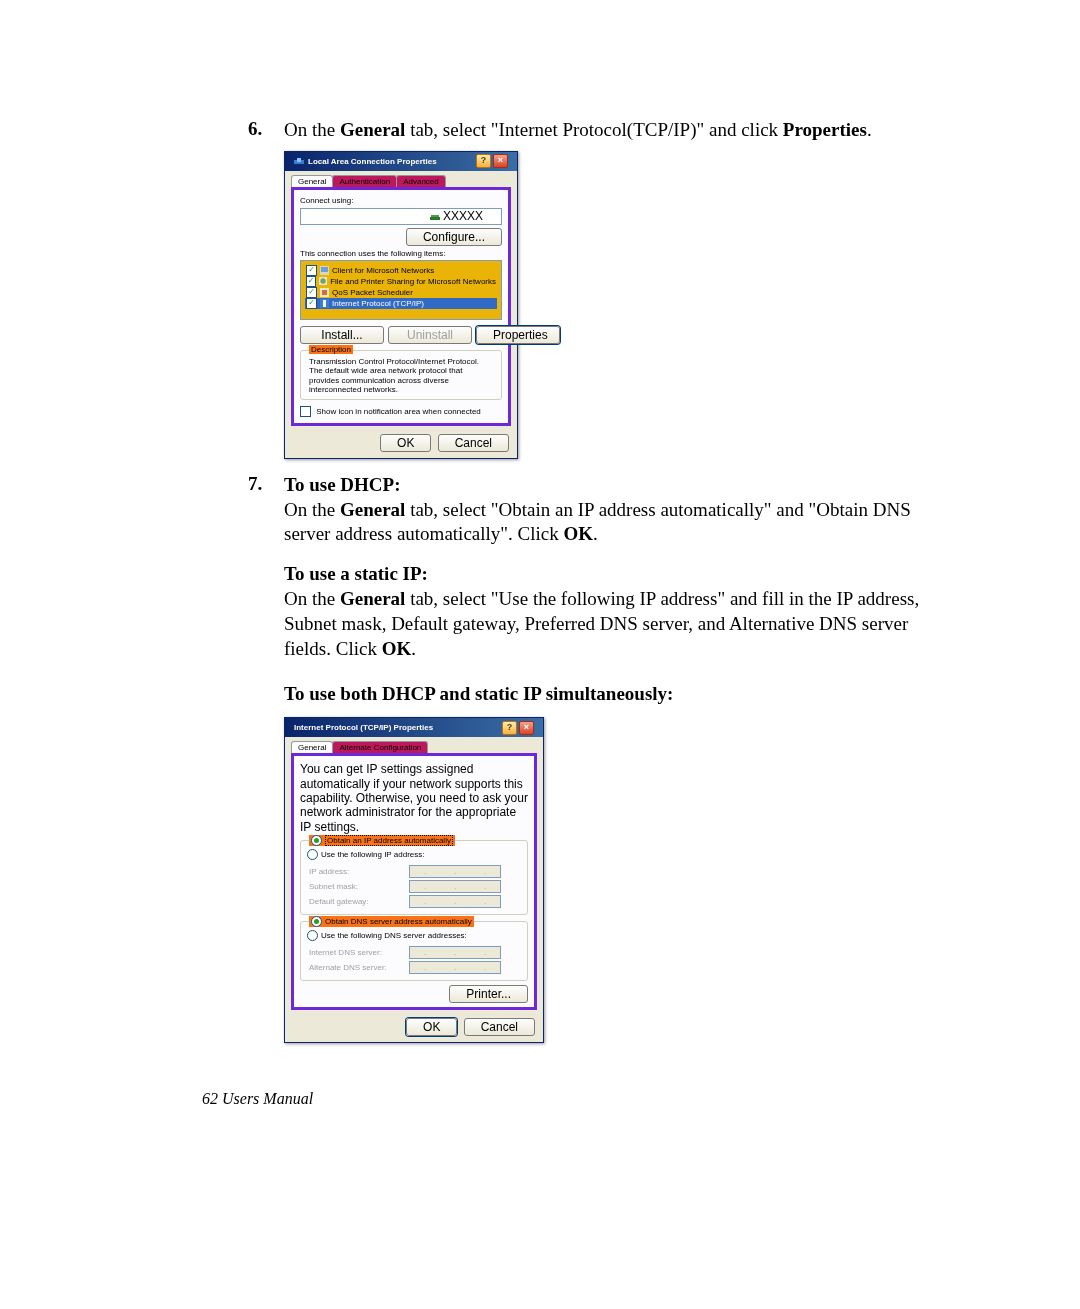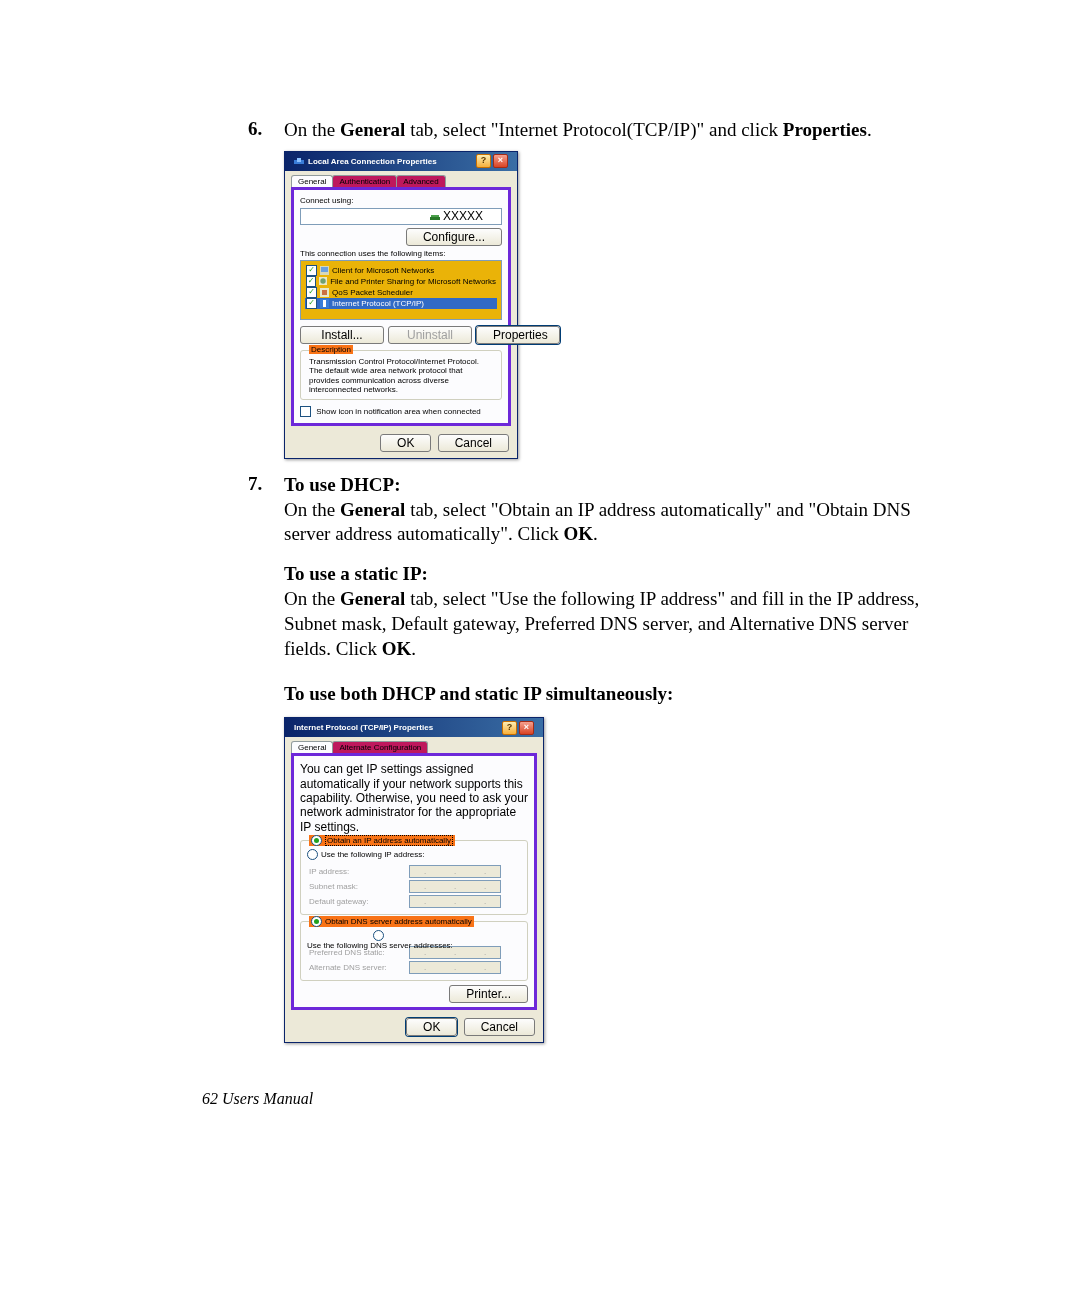--- a/index.html
+++ b/index.html
@@ -377,27 +377,27 @@
               <span>.</span>
             </div>
         </div>
       </div>
 
       <div class="groupbox" style="padding-top:14px;">
         <div class="group-legend">
           <span class="rad checked"></span>
           <span>Obtain DNS server address automatically</span>
         </div>
-        <div style="position:absolute;top:8px;left:6px;display:flex;align-items:center;flex-direction:column;">
+        <div style="position:absolute;top:8px;left:6px;display:flex;align-items:center;">
           <span class="rad"></span>
           <span>Use the following DNS server addresses:</span>
         </div>
         <div style="height:8px;"></div>
         <div class="fieldrow">
-          <label class="disabled-text">Preferred DNS static:</label>
+          <label class="disabled-text">Internet DNS server:</label>
           <div class="ip-input disabled">
               <span>.</span>
               <span>.</span>
               <span>.</span>
             </div>
         </div>
         <div class="fieldrow">
           <label class="disabled-text">Alternate DNS server:</label>
           <div class="ip-input disabled">
               <span>.</span>

